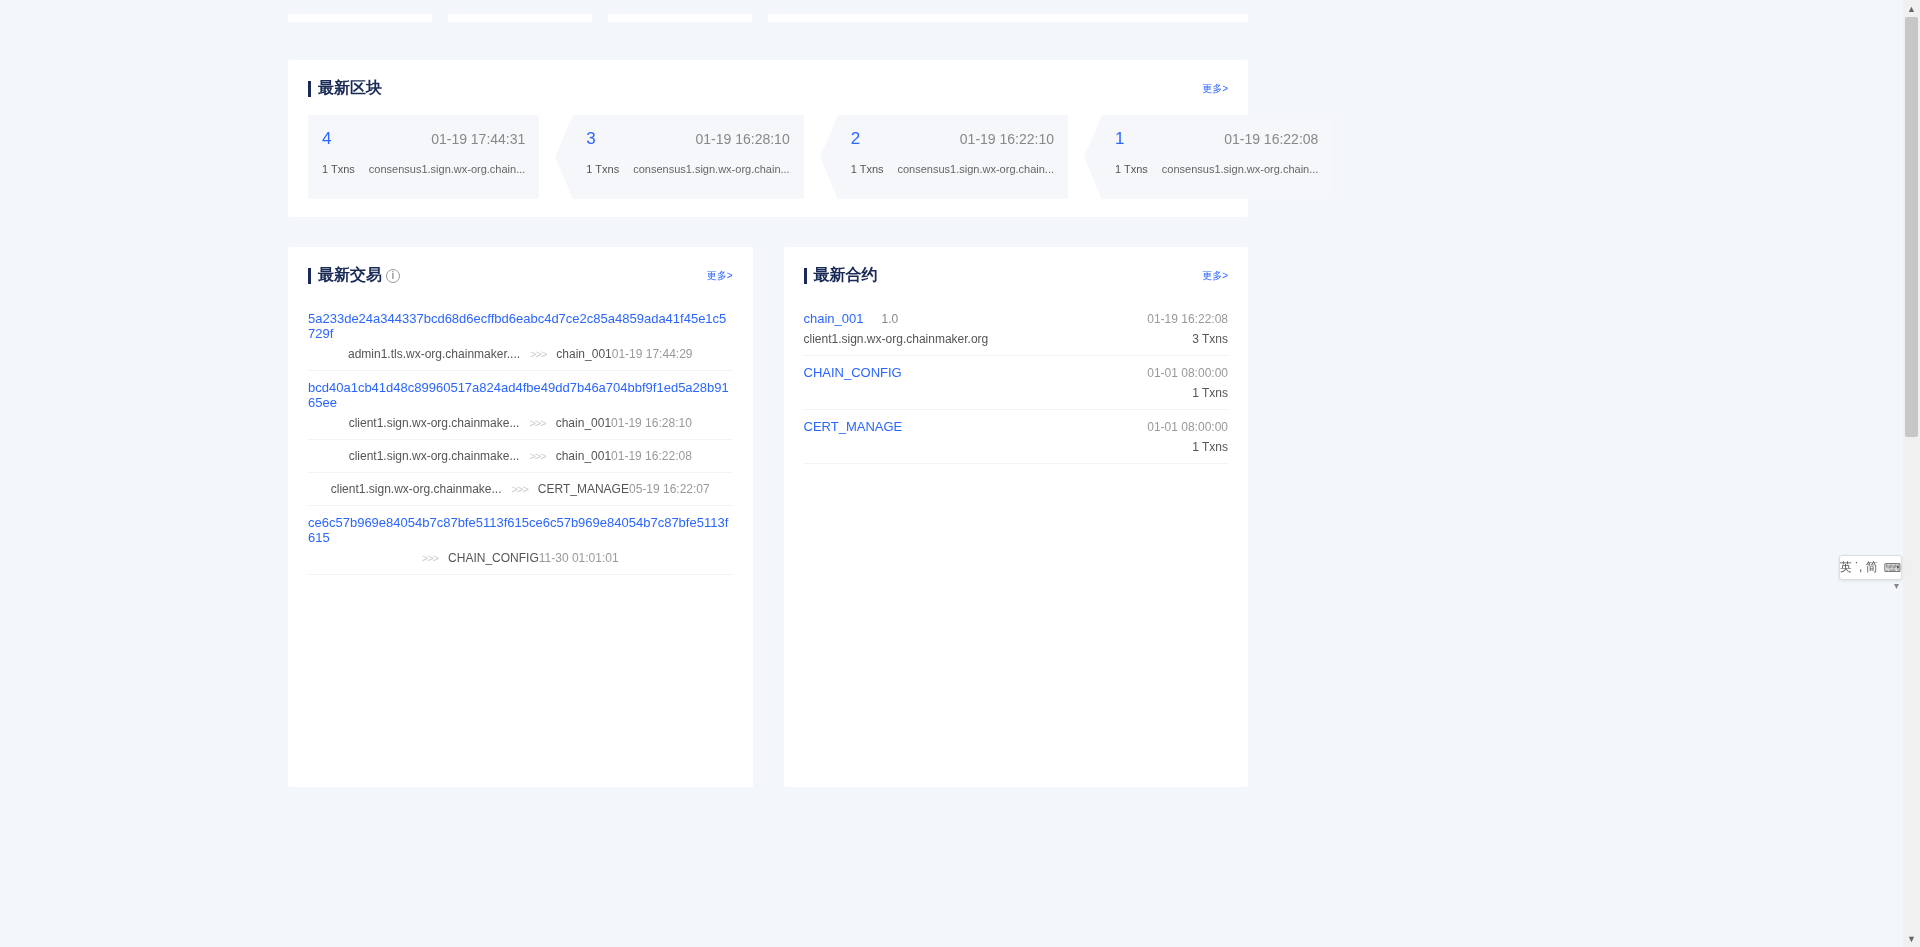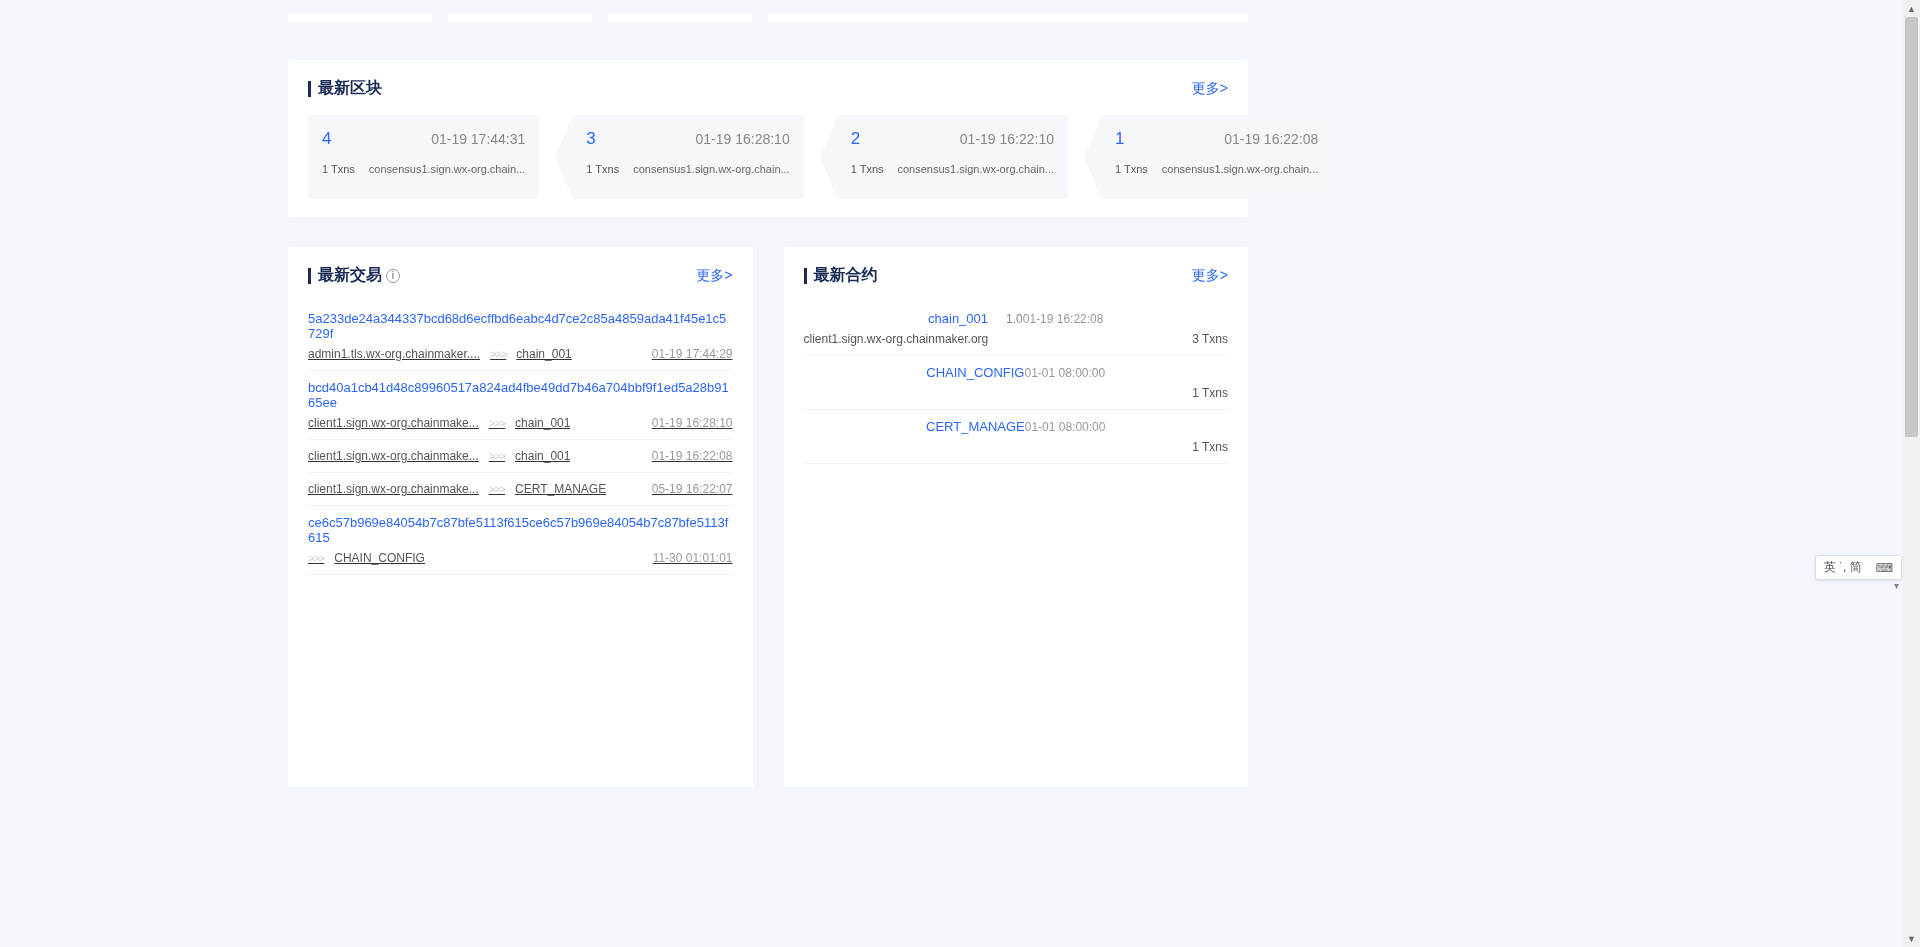--- a/index.html
+++ b/index.html
@@ -65,21 +65,21 @@
   width: 14px;
   height: 14px;
   border: 1px solid #999;
   border-radius: 50%;
   font-size: 10px;
   color: #999;
   margin-left: 4px;
 }
 .more-link {
   color: #2b66ff;
-  font-size: 14px;
+  font-size: 10px;
   text-decoration: none;
   cursor: pointer;
 }
 
 .block-row {
   display: flex;
   gap: 16px;
 }
 .block-wrap {
   flex: 1;
@@ -149,24 +149,23 @@
 .tx-hash {
   color: #2b66ff;
   font-size: 13px;
   display: block;
   margin-bottom: 6px;
   word-break: break-all;
   cursor: pointer;
 }
 .tx-sub {
   display: flex;
-  justify-content: space-between;
+  justify-content: center;
   align-items: center;
   font-size: 12px;
-  text-decoration: underline;
 }
 .tx-sub-left {
   display: flex;
   align-items: center;
   gap: 10px;
   color: #555;
   overflow: hidden;
 }
 .tx-sender {
   max-width: 180px;
@@ -178,21 +177,21 @@
 .arrows {
   color: #ccc;
   letter-spacing: -1px;
   font-size: 11px;
 }
 .tx-chain { color: #555; }
 .tx-time { color: #999; font-size: 12px; }
 
 .ct-top {
   display: flex;
-  justify-content: center;
+  justify-content: space-between;
   align-items: center;
   margin-bottom: 6px;
 }
 .ct-name { color: #2b66ff; font-size: 13px; cursor: pointer; }
 .ct-ver { color: #888; font-size: 12px; margin-left: 18px; }
 .ct-time { color: #999; font-size: 12px; }
 .ct-bot {
   display: flex;
   justify-content: space-between;
   font-size: 12px;
@@ -232,26 +231,26 @@
 }
 
 .ime-badge {
   position: fixed;
   right: 18px;
   top: 555px;
   background: #fff;
   border: 1px solid #ddd;
   border-radius: 3px;
   box-shadow: 0 1px 3px rgba(0,0,0,0.1);
-  padding: 3px 8px;
+  padding: 3px 0;
   font-size: 12px;
   color: #555;
   display: flex;
   align-items: center;
-  gap: 14px;
+  gap: 6px;
 }
 .ime-badge .ime-arrow {
   position: absolute;
   right: 2px;
   bottom: -12px;
   font-size: 10px;
   color: #888;
 }
 </style>
 </head>

